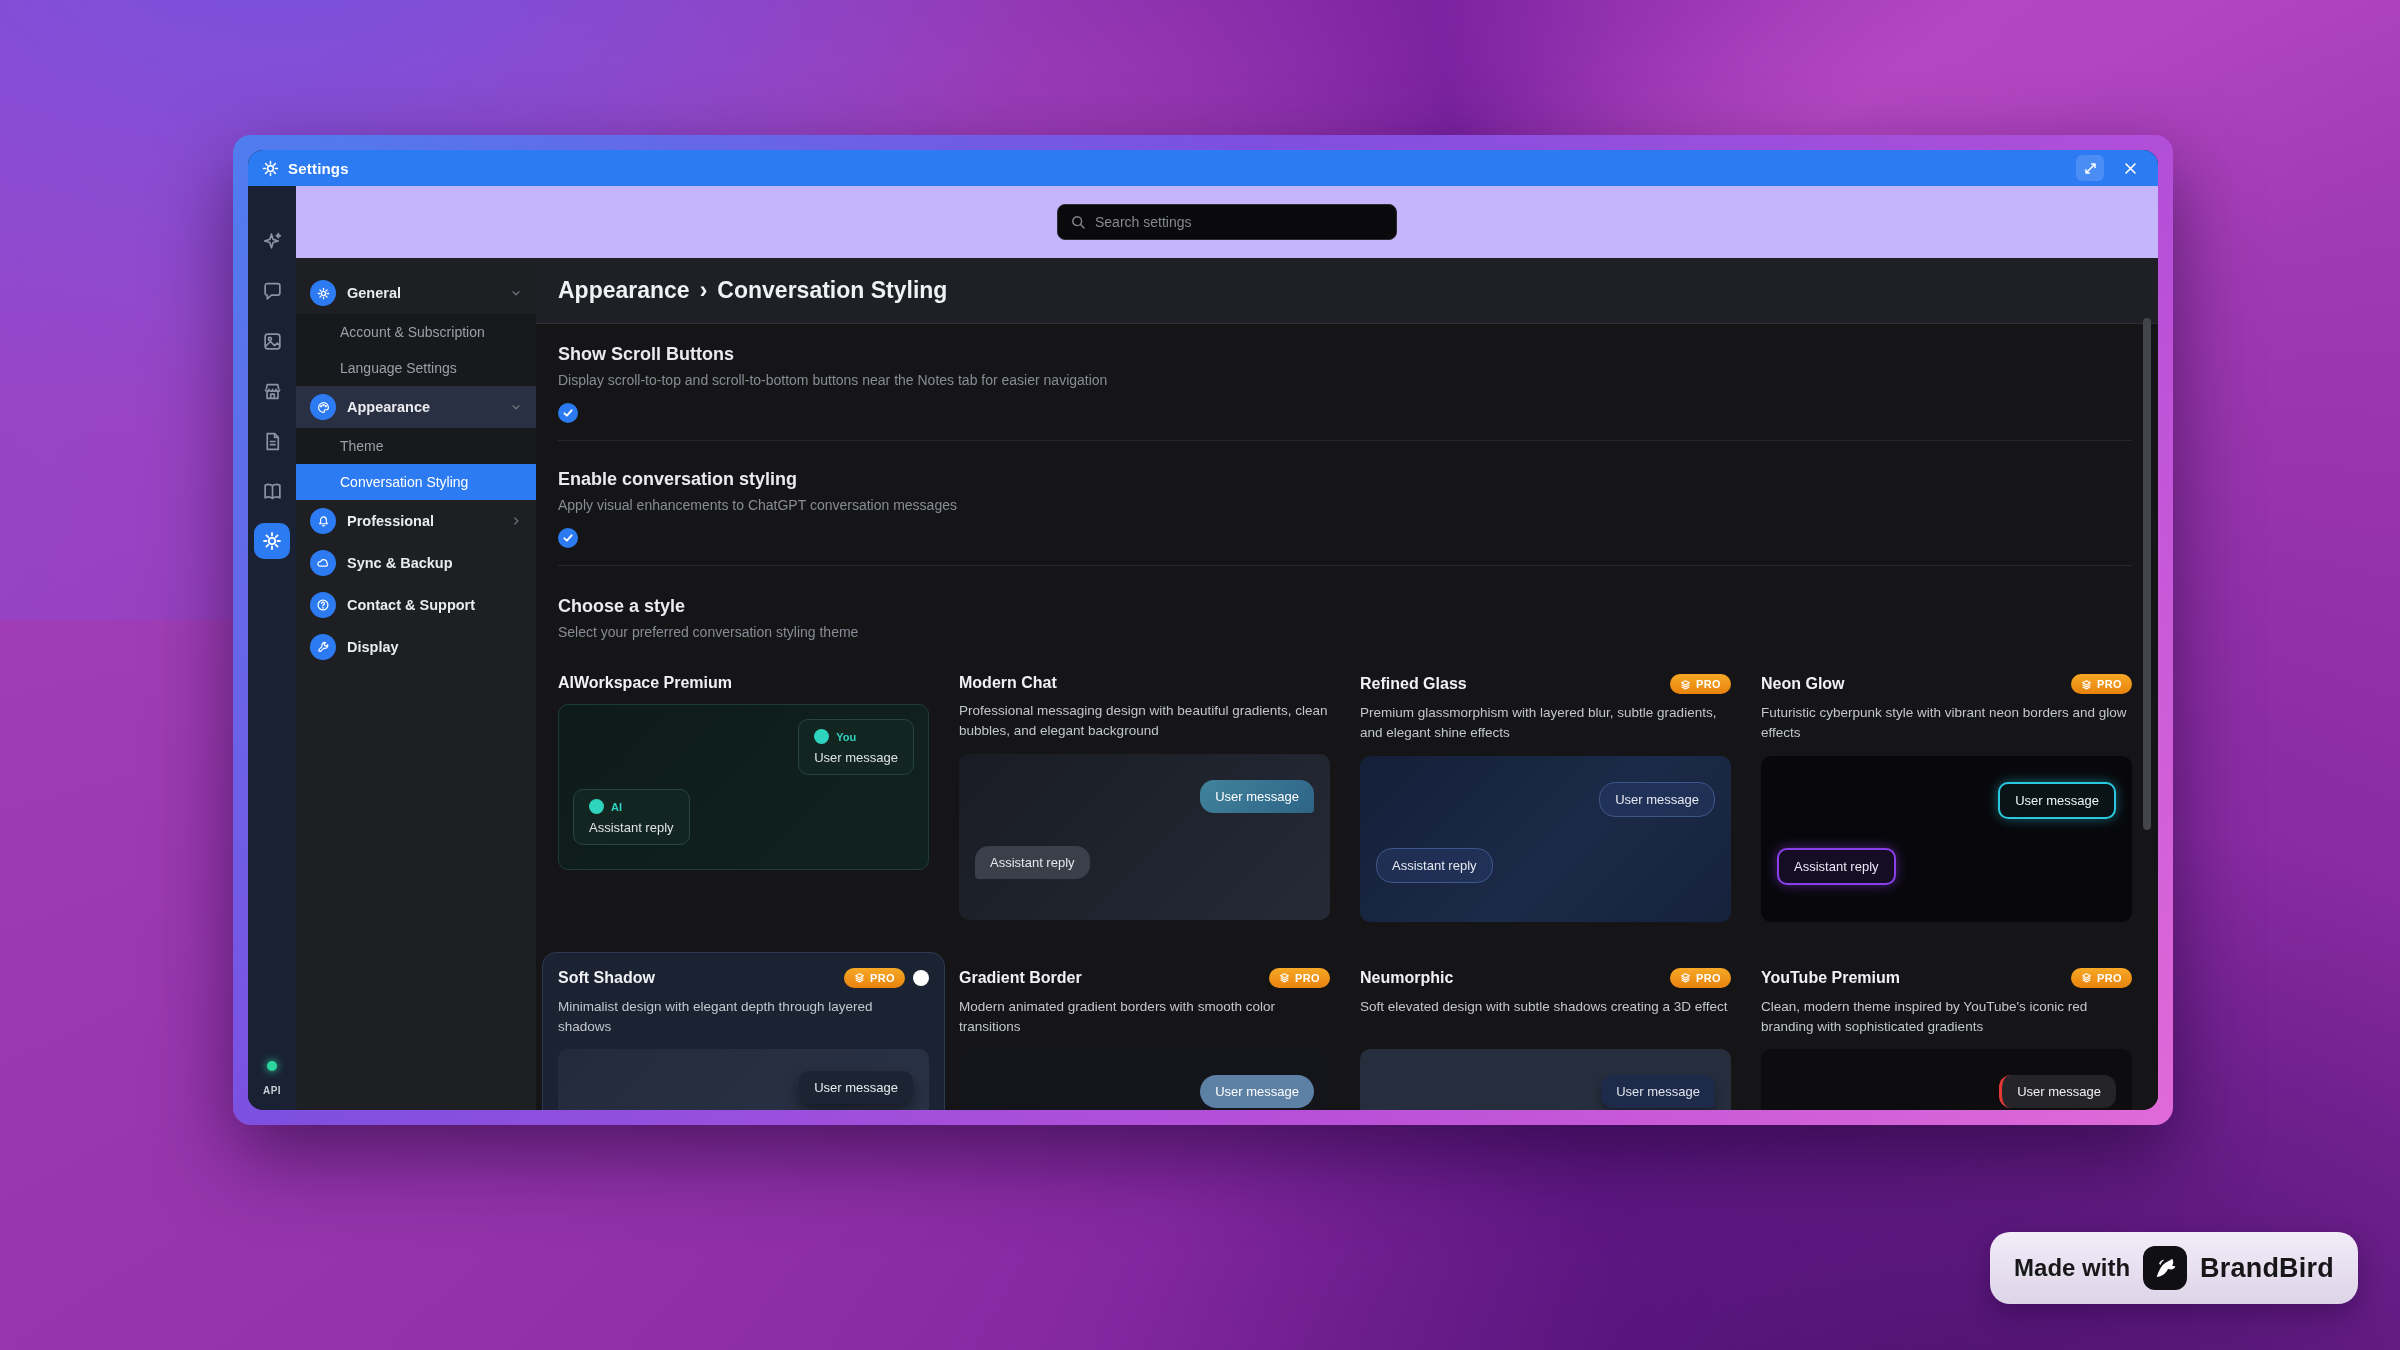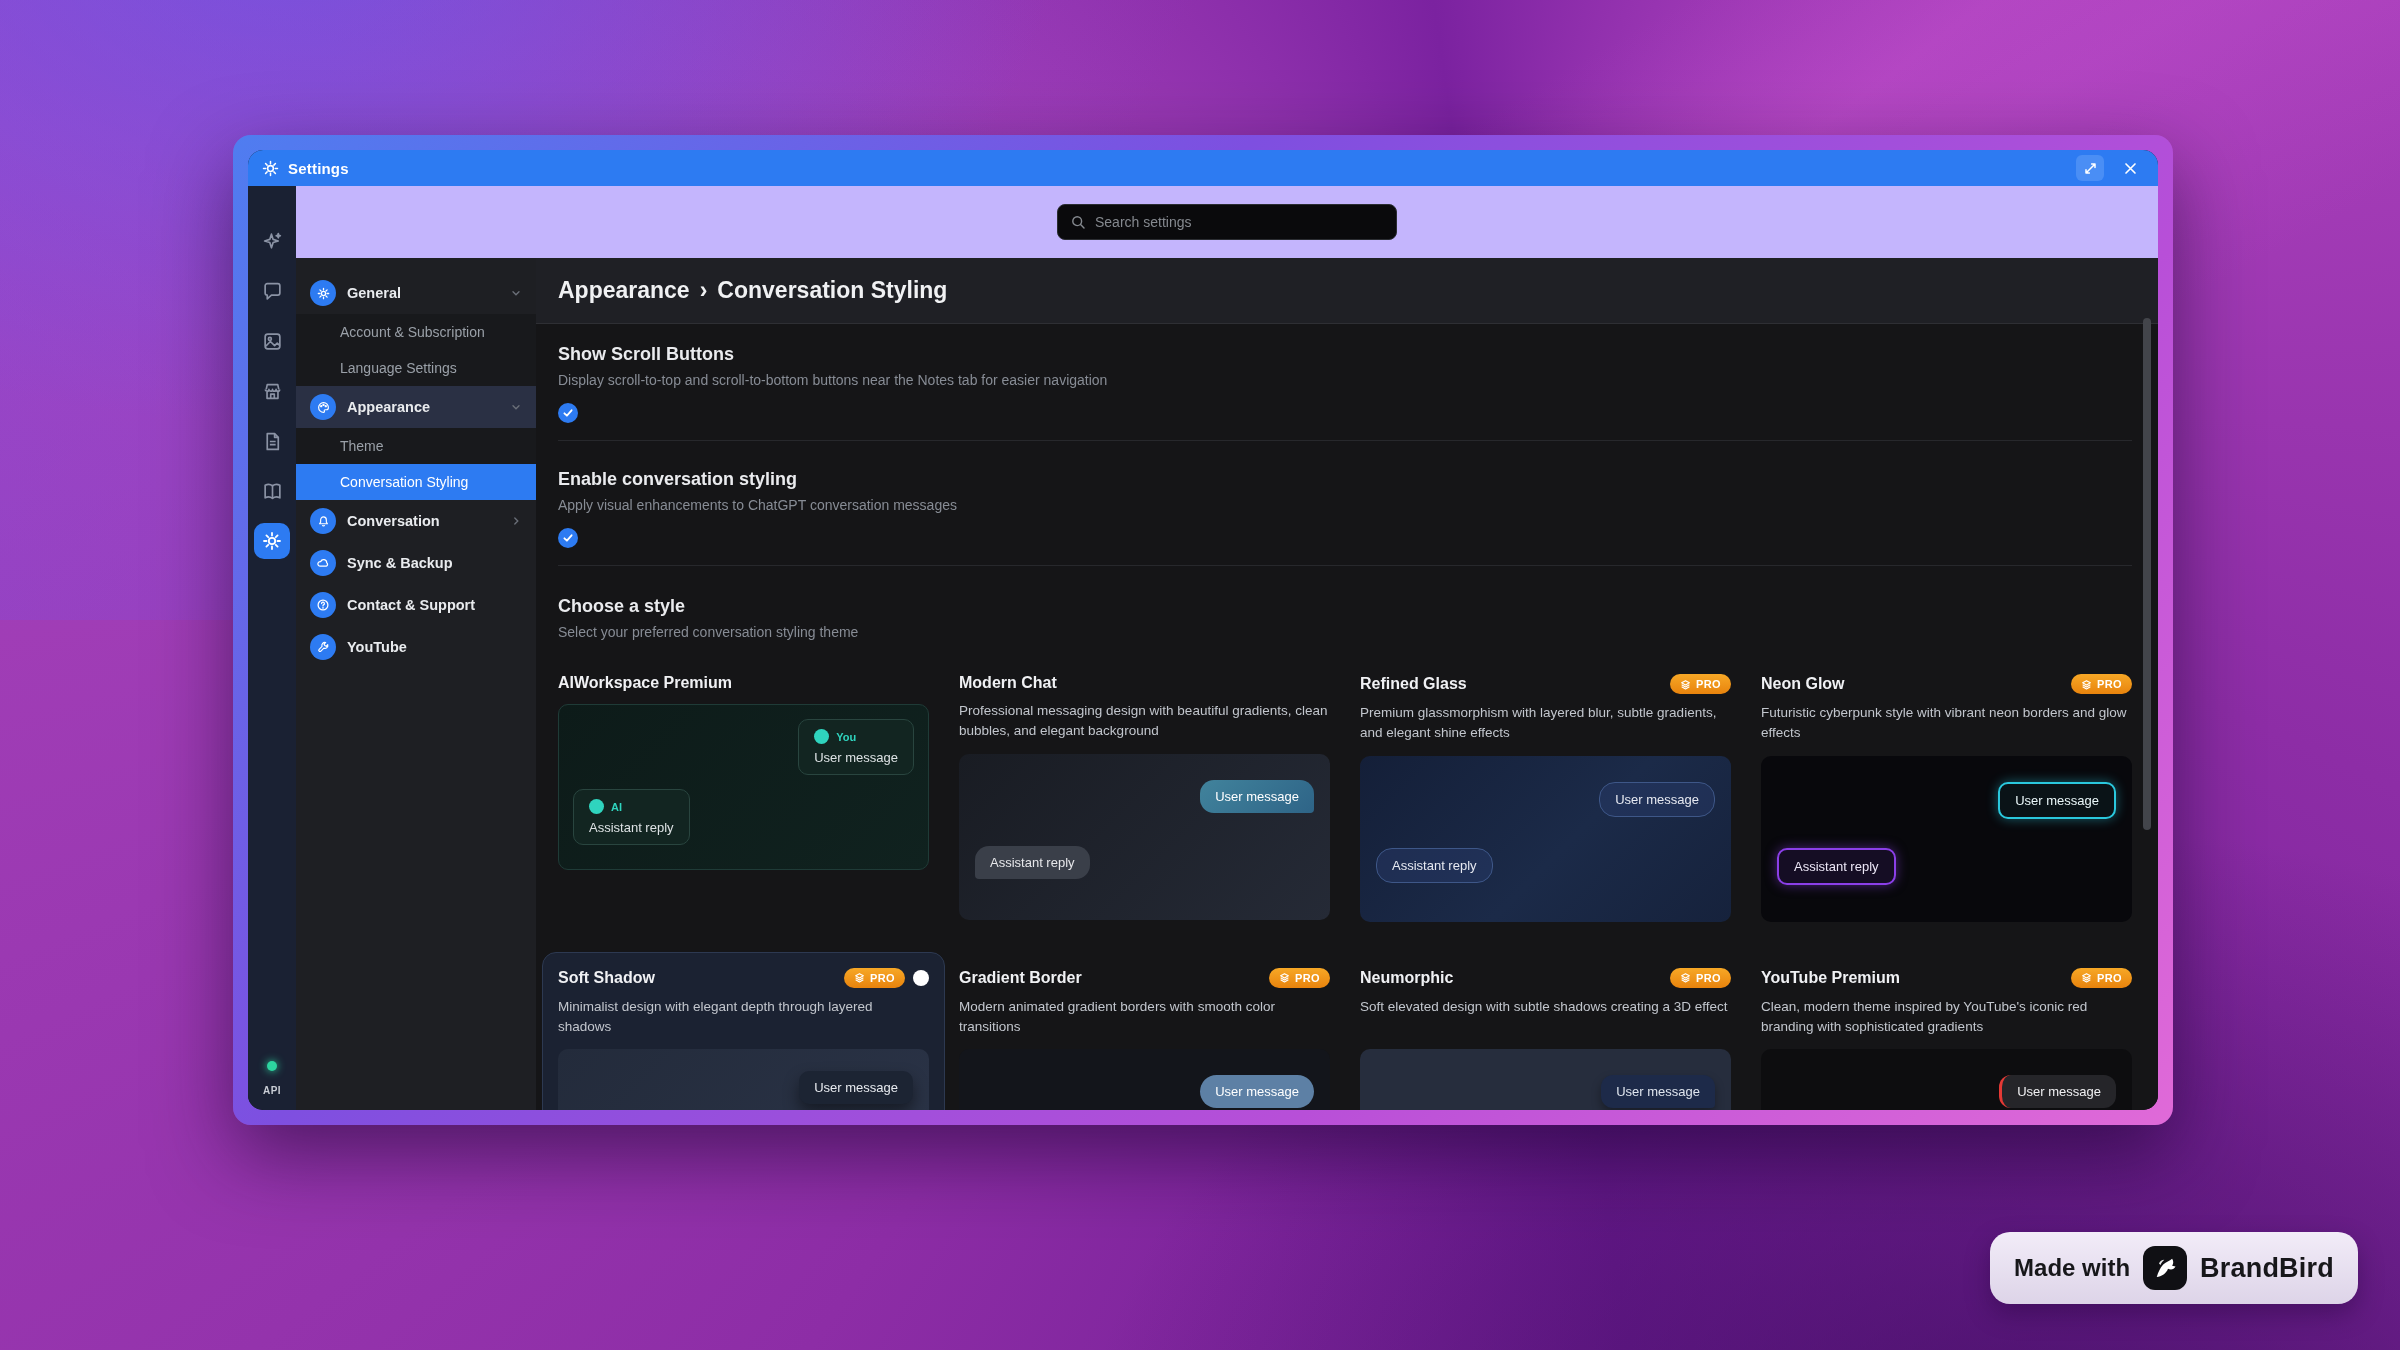--- a/index.html
+++ b/index.html
@@ -288,21 +288,21 @@
             <div class="sb-subrow selected">Conversation Styling</div>
           </div>
 
           <div class="sb-row">
             <span class="sb-ic">
               <svg width="13" height="13" viewBox="0 0 20 20" fill="none" stroke="#fff" stroke-width="1.8" stroke-linejoin="round">
                 <path d="M10 3 C7.2 3 5.6 5 5.6 7.8 V11 L4 13.5 H16 L14.4 11 V7.8 C14.4 5 12.8 3 10 3 Z"></path>
                 <path d="M8.3 15.5 a1.8 1.8 0 0 0 3.4 0"></path>
               </svg>
             </span>
-            <span class="sb-label">Conversation</span>
+            <span class="sb-label">Professional</span>
             <span class="sb-chev">
               <svg width="12" height="12" viewBox="0 0 20 20" fill="none" stroke="currentColor" stroke-width="2.2" stroke-linecap="round">
                     <path d="M8 5 L13 10 L8 15"></path>
                   </svg>
             </span>
           </div>
 
           <div class="sb-row">
             <span class="sb-ic">
               <svg width="14" height="14" viewBox="0 0 20 20" fill="none" stroke="#fff" stroke-width="1.8" stroke-linejoin="round">
@@ -322,21 +322,21 @@
             </span>
             <span class="sb-label">Contact &amp; Support</span>
           </div>
 
           <div class="sb-row">
             <span class="sb-ic">
               <svg width="13" height="13" viewBox="0 0 20 20" fill="none" stroke="#fff" stroke-width="1.8" stroke-linejoin="round">
                 <path d="M16.5 5.5 a4.5 4.5 0 0 1 -6 5.5 L6 15.5 a1.9 1.9 0 0 1 -2.7-2.7 L7.8 8.3 a4.5 4.5 0 0 1 5.5-6 L10.8 4.8 L12 7 L14.2 8.2 Z"></path>
               </svg>
             </span>
-            <span class="sb-label">YouTube</span>
+            <span class="sb-label">Display</span>
           </div>
         </div>
 
         <div class="content">
           <div class="crumb-bar">
             <span>Appearance</span>
             <span class="crumb-sep">›</span>
             <span>Conversation Styling</span>
           </div>
 

